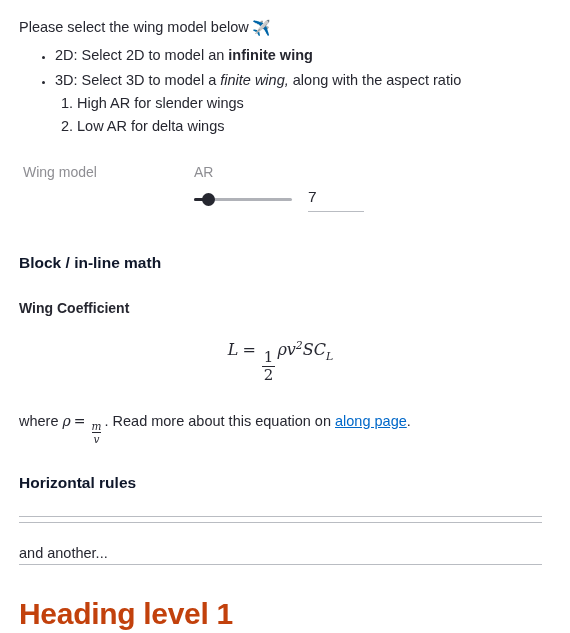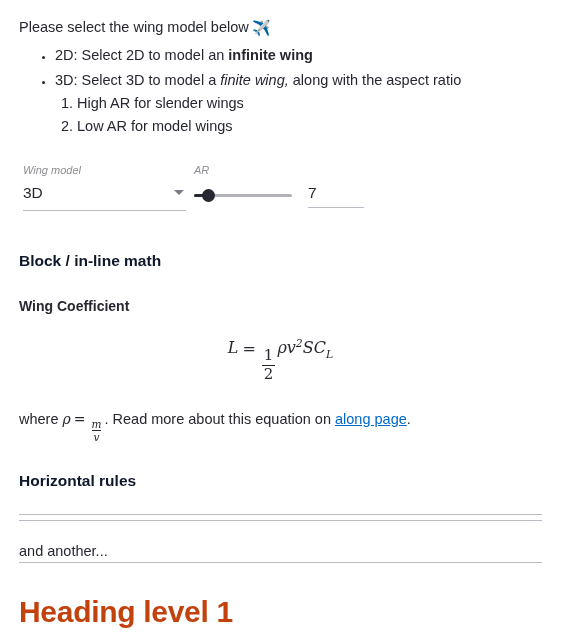--- a/index.html
+++ b/index.html
@@ -70,26 +70,25 @@
     display: flex;
     align-items: flex-start;
     margin-top: 26px;
     padding-left: 4px;
     gap: 0;
   }
   .widget-select { width: 163px; flex: 0 0 163px; }
   .widget-slider { flex: 1 1 auto; padding-left: 8px; }
 
   .wlabel {
-    font-size: 11px;
+    font-size: 14px;
     color: #8e8e93;
     line-height: 1.3;
     margin-bottom: 6px;
     white-space: nowrap;
-    font-style: italic;
   }
 
   .select-box {
     position: relative;
     height: 27px;
     border-bottom: 1px solid #b9bcc2;
     display: flex;
     align-items: flex-start;
     justify-content: space-between;
   }
@@ -262,33 +261,29 @@
 <div class="page">
   <div class="content">
 
     <p class="intro"><span>Please select the wing model below </span><span class="plane">✈️</span></p>
 
     <ul class="bullets">
       <li><span>2D: Select 2D to model an </span><b class="strong">infinite wing</b></li>
       <li><span>3D: Select 3D to model a </span><i class="em">finite wing,</i><span> along with the aspect ratio</span>
         <ol class="sub">
           <li>High AR for slender wings</li>
-          <li>Low AR for model wings</li>
+          <li>Low AR for delta wings</li>
         </ol>
       </li>
     </ul>
 
     <div class="widgets">
 
       <div class="widget-select">
         <div class="wlabel">Wing model</div>
-        <div class="select-box">
-          <span class="select-value">3D</span>
-          <span class="caret"></span>
-        </div>
       </div>
 
       <div class="widget-slider">
         <div class="wlabel">AR</div>
         <div class="slider-row">
           <div class="slider-wrap">
             <div class="track"></div>
             <div class="track-filled"></div>
             <div class="thumb"></div>
           </div>

